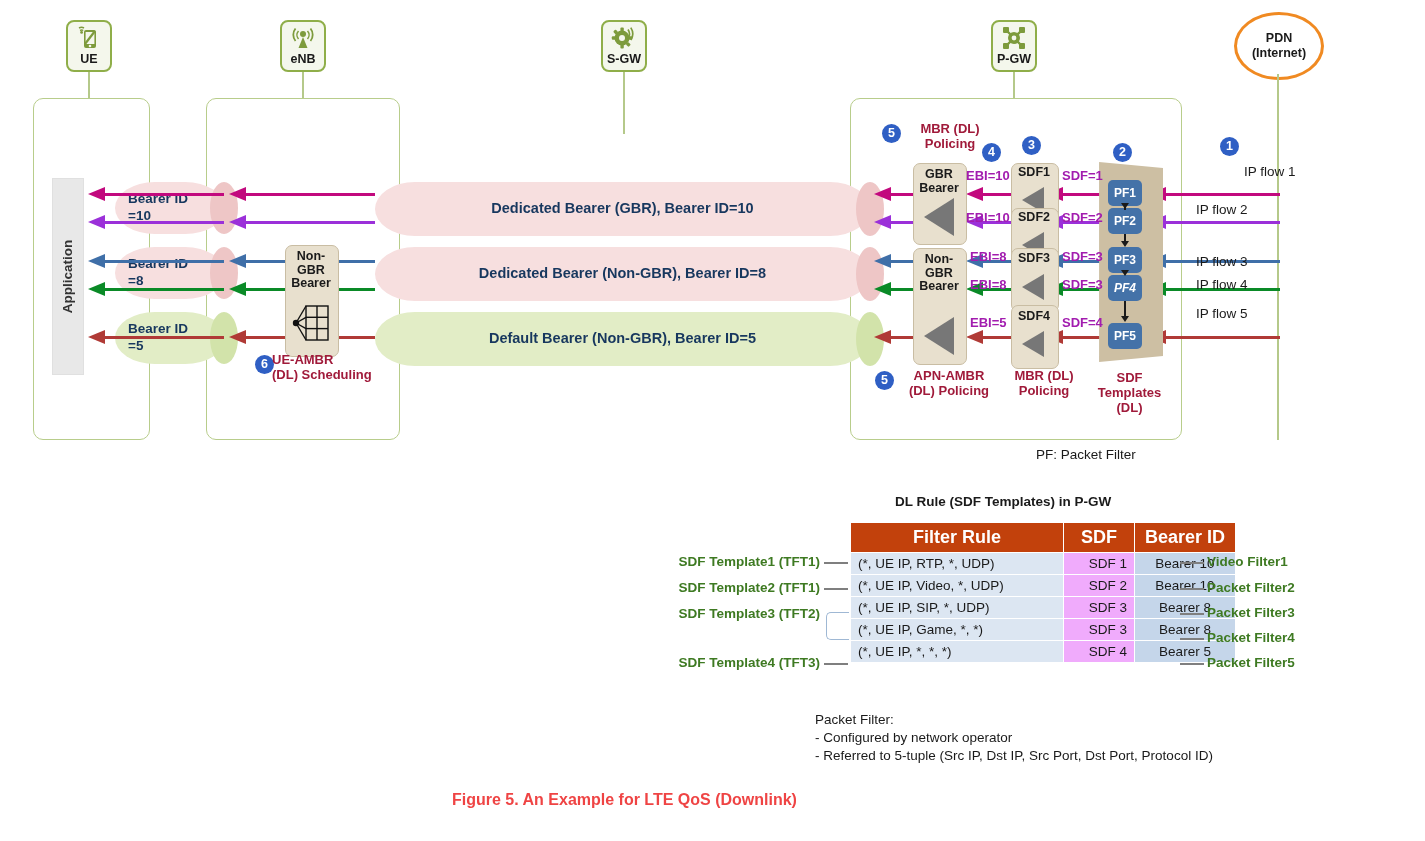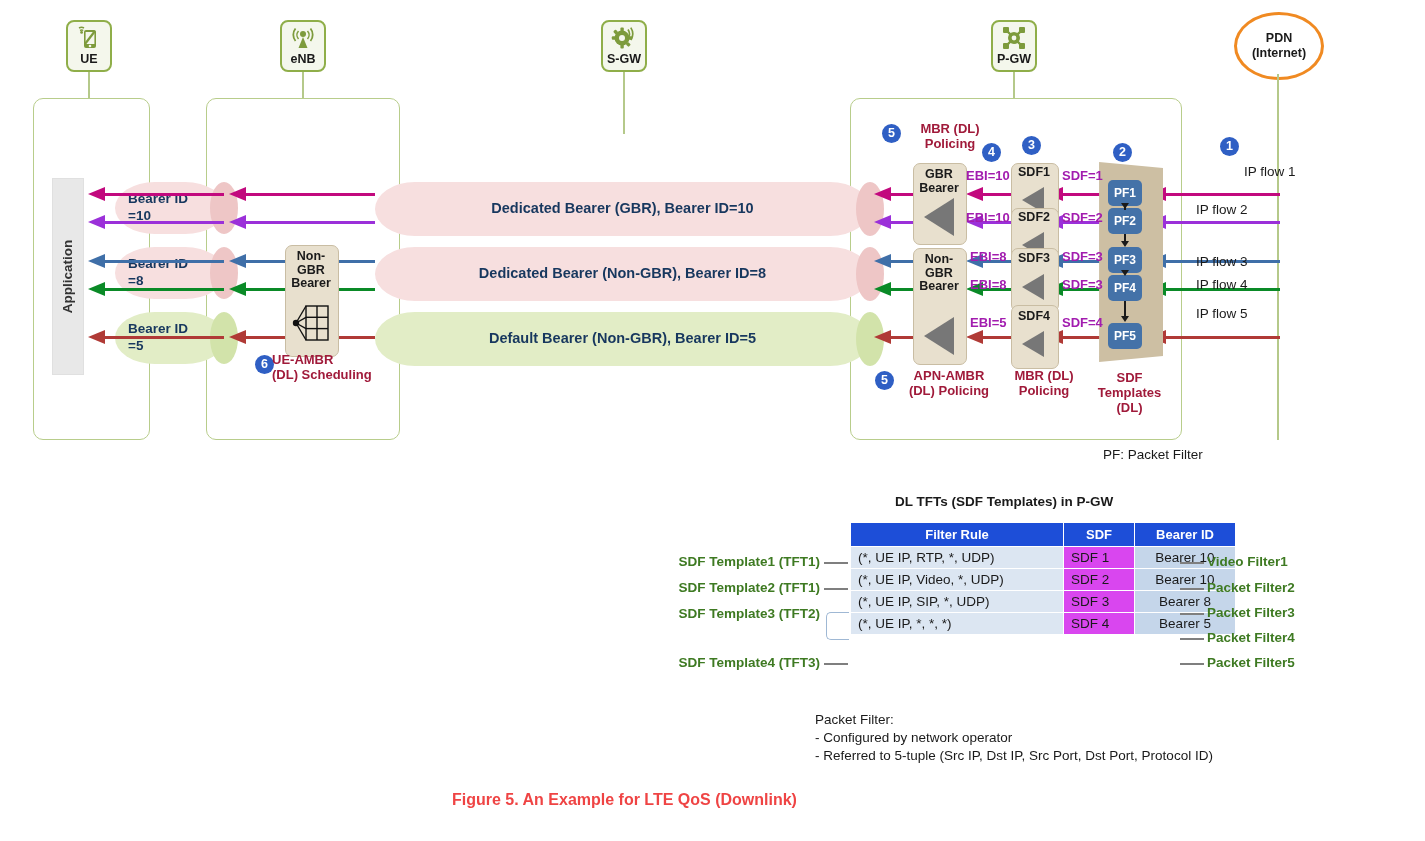--- a/index.html
+++ b/index.html
@@ -74,25 +74,25 @@
   
   .ann{position:absolute;font-size:13px;font-weight:700;color:#a01a3a;
        text-align:center;line-height:15px;white-space:pre-line;}
   .smalllbl{position:absolute;font-size:13px;font-weight:600;color:#a21caf;white-space:nowrap;}
   .flowlbl{position:absolute;font-size:13.5px;font-weight:400;color:#1a1a1a;white-space:nowrap;}
   .legend{position:absolute;font-size:13.5px;color:#1a1a1a;white-space:nowrap;}
 
   
   .tbl-title{position:absolute;font-size:13.5px;font-weight:700;color:#1a1a1a;white-space:nowrap;}
   table.tft{position:absolute;border-collapse:collapse;font-size:13px;}
-  table.tft th{background:#1d4ed8;color:#fff;font-weight:700;font-size:13px;
+  table.tft th{background:#c2410c;color:#fff;font-weight:700;font-size:18px;
                padding:4px 6px;text-align:center;border:1px solid #fff;}
   table.tft td{padding:3px 7px;border:1px solid #ffffff;color:#1a1a1a;font-size:13.5px;}
   td.rule{background:#dce6f2;text-align:left;min-width:195px;}
-  td.sdf{background:#d946ef;text-align:left;}
+  td.sdf{background:#f0abfc;text-align:right;}
   td.bid{background:#c5d6ea;text-align:center;}
   .tft-left{position:absolute;font-size:13.5px;font-weight:700;color:#3e7a22;
             white-space:nowrap;text-align:right;}
   .tft-right{position:absolute;font-size:13.5px;font-weight:700;color:#3e7a22;white-space:nowrap;}
   .conn{position:absolute;background:#7f7f7f;height:1.5px;}
   .conn-b{position:absolute;border:1.5px solid #9fb8d4;border-right:none;
           border-radius:5px 0 0 5px;}
   .note{position:absolute;font-size:13.5px;color:#1a1a1a;line-height:18px;white-space:pre-line;}
   .caption{position:absolute;font-size:16px;font-weight:700;color:#ef4444;white-space:nowrap;}
 </style>
@@ -322,21 +322,21 @@
 <div class="trap" style="left:1095px;top:162px;width:68px;height:200px;clip-path:polygon(6% 0%,100% 3%,100% 97%,6% 100%);"></div>
 <div class="pf" style="left:1108px;top:180px;width:34px;height:26px;">
     <span>PF1</span>
   </div>
 <div class="pf" style="left:1108px;top:208px;width:34px;height:26px;">
     <span>PF2</span>
   </div>
 <div class="pf" style="left:1108px;top:247px;width:34px;height:26px;">
     <span>PF3</span>
   </div>
-<div class="pf" style="left:1108px;top:275px;width:34px;height:26px;">
+<div class="pf" style="left:1108px;top:275px;width:34px;height:26px;font-style:italic;">
     <span>PF4</span>
   </div>
 <div class="pf" style="left:1108px;top:323px;width:34px;height:26px;">
     <span>PF5</span>
   </div>
 
 <div class="pfarrow" style="left:1124px;top:206px;height:4px;"></div>
 <div class="pfarrow-head" style="left:1121px;top:203px;"></div>
 <div class="pfarrow" style="left:1124px;top:234px;height:8px;"></div>
 <div class="pfarrow-head" style="left:1121px;top:241px;"></div>
@@ -377,23 +377,23 @@
 
 <div class="ann" style="left:900px;top:121px;width:100px;">MBR (DL)
 Policing</div>
 <div class="ann" style="left:894px;top:368px;width:110px;">APN-AMBR
 (DL) Policing</div>
 <div class="ann" style="left:1000px;top:368px;width:88px;">MBR (DL)
 Policing</div>
 <div class="ann" style="left:272px;top:352px;width:130px;text-align:left;">UE-AMBR
 (DL) Scheduling</div>
 
-<div class="legend" style="left:1103px;top:447px;text-align:center;">PF: Packet Filter</div>
-
-<div class="tbl-title" style="left:895px;top:494px;">DL TFTs (SDF Templates) in P-GW</div>
+<div class="legend" style="left:1036px;top:447px;text-align:center;">PF: Packet Filter</div>
+
+<div class="tbl-title" style="left:895px;top:494px;">DL Rule (SDF Templates) in P-GW</div>
 
 <table class="tft" style="left:850px;top:522px;">
   <thead>
     <tr>
       <th style="width:200px;">Filter Rule</th>
       <th style="width:58px;">SDF</th>
       <th style="width:88px;">Bearer ID</th>
     </tr>
   </thead>
   <tbody>
@@ -402,20 +402,25 @@
       <td class="sdf">SDF 1</td>
       <td class="bid">Bearer 10</td>
     </tr>
     <tr>
       <td class="rule">(*, UE IP, Video, *, UDP)</td>
       <td class="sdf">SDF 2</td>
       <td class="bid">Bearer 10</td>
     </tr>
     <tr>
       <td class="rule">(*, UE IP, SIP, *, UDP)</td>
+      <td class="sdf">SDF 3</td>
+      <td class="bid">Bearer 8</td>
+    </tr>
+    <tr>
+      <td class="rule">(*, UE IP, Game, *, *)</td>
       <td class="sdf">SDF 3</td>
       <td class="bid">Bearer 8</td>
     </tr>
     <tr>
       <td class="rule">(*, UE IP, *, *, *)</td>
       <td class="sdf">SDF 4</td>
       <td class="bid">Bearer 5</td>
     </tr>
   </tbody>
 </table>

